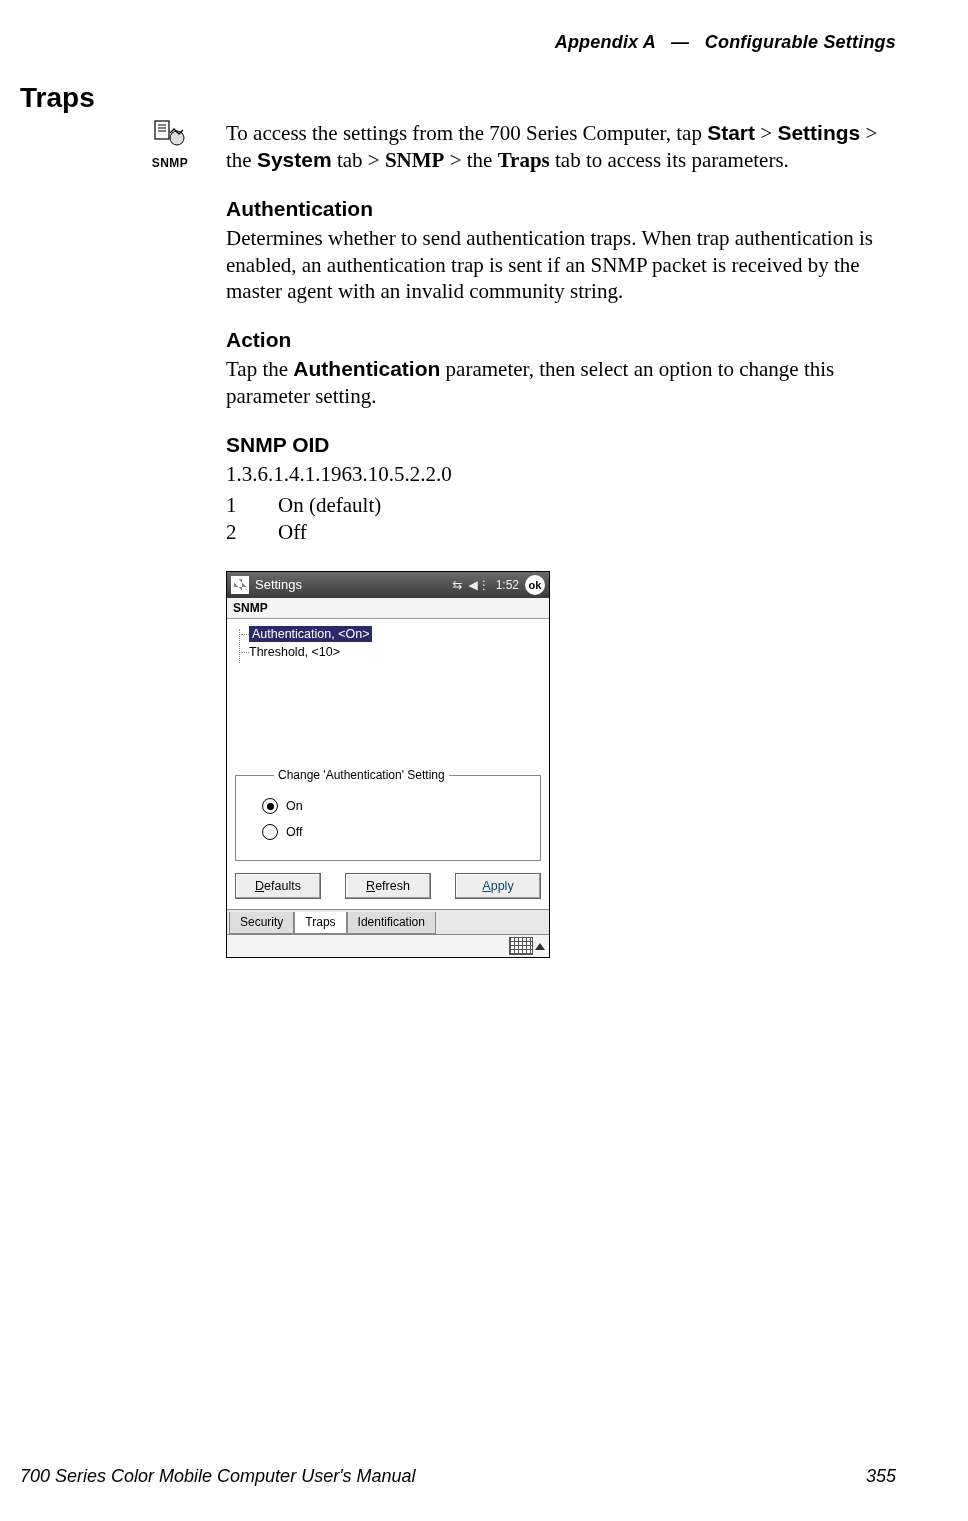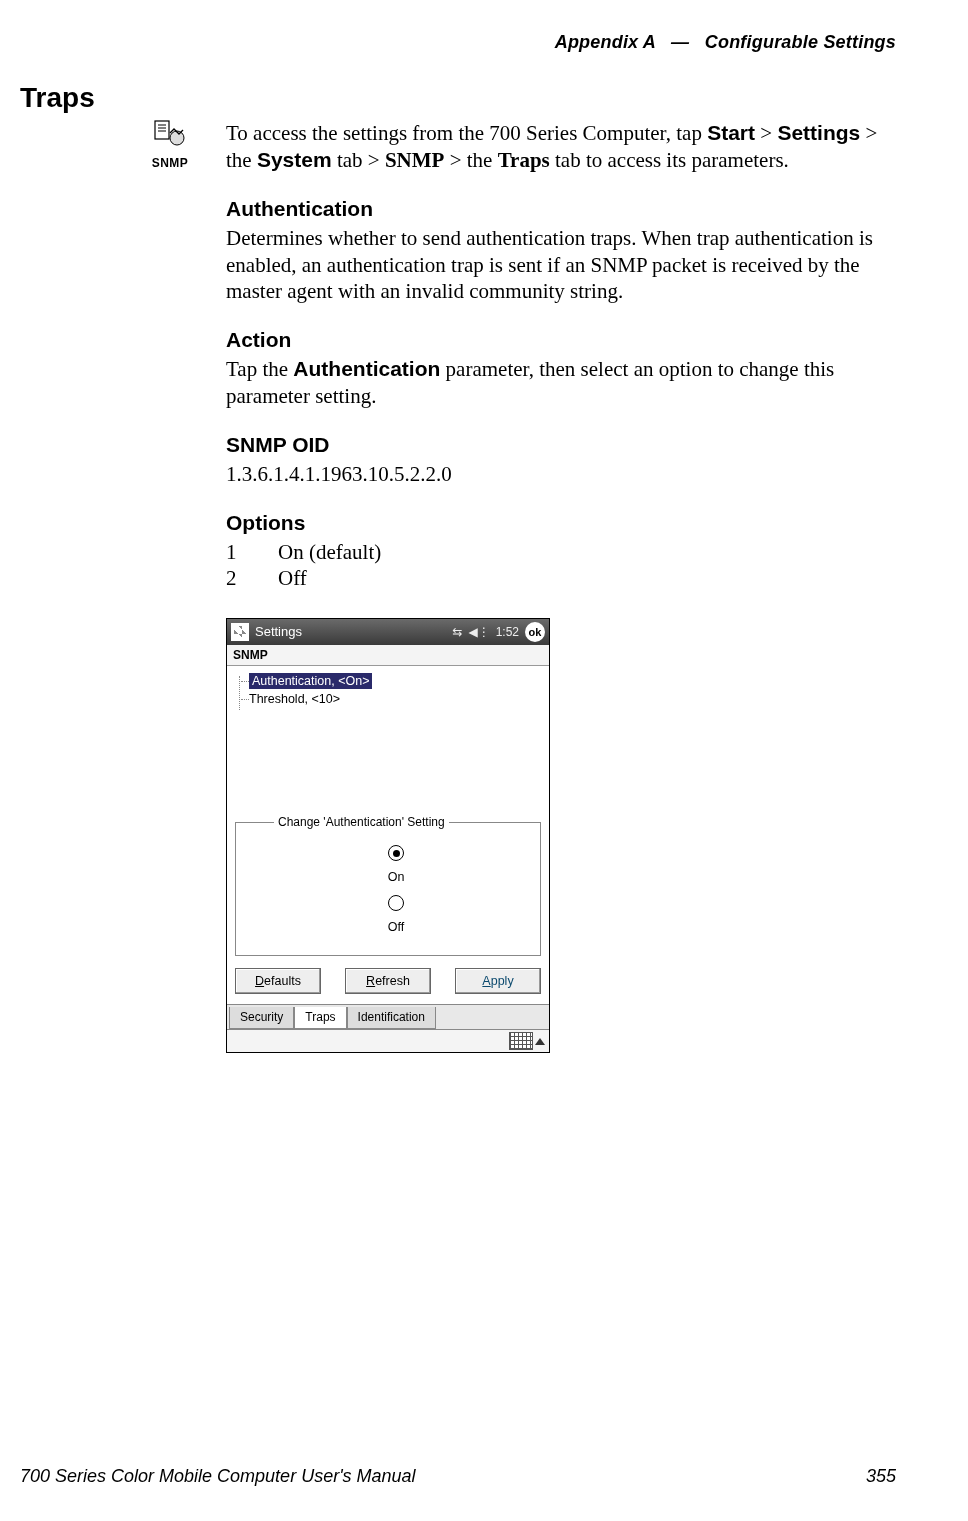--- a/index.html
+++ b/index.html
@@ -177,21 +177,20 @@
     position: absolute;
     top: -8px; left: 8px;
     background: #fff;
     padding: 0 4px;
     font-size: 12px;
     margin-left: 30px;
   }
   .radio-row {
     display: flex; align-items: center; gap: 8px;
     margin: 4px 0 10px 16px;
-    flex-direction: column;
   }
   .radio {
     width: 14px; height: 14px; border: 1.5px solid #000; border-radius: 50%;
     display: inline-flex; align-items: center; justify-content: center;
   }
   .radio.checked::after {
     content: ""; width: 7px; height: 7px; background: #000; border-radius: 50%;
   }
   .btnrow {
     display: flex; gap: 24px; justify-content: space-between;
@@ -289,21 +288,20 @@
     <p class="tight">Determines whether to send authentication traps. When trap authentication is enabled, an authentication trap is sent if an SNMP packet is received by the master agent with an invalid community string.</p>
 
     <h3>Action</h3>
     <p class="tight">
       <span>Tap the </span><span class="sans-bold">Authentication</span><span> parameter, then select an option to change this parameter setting.</span>
     </p>
 
     <h3>SNMP OID</h3>
     <p class="tight">1.3.6.1.4.1.1963.10.5.2.2.0</p>
 
-    <h3>Options</h3>
     <div class="opt-row">
       <div class="num">1</div>
       <div>On (default)</div>
     </div>
     <div class="opt-row">
       <div class="num">2</div>
       <div>Off</div>
     </div>
 
     <div class="device">

